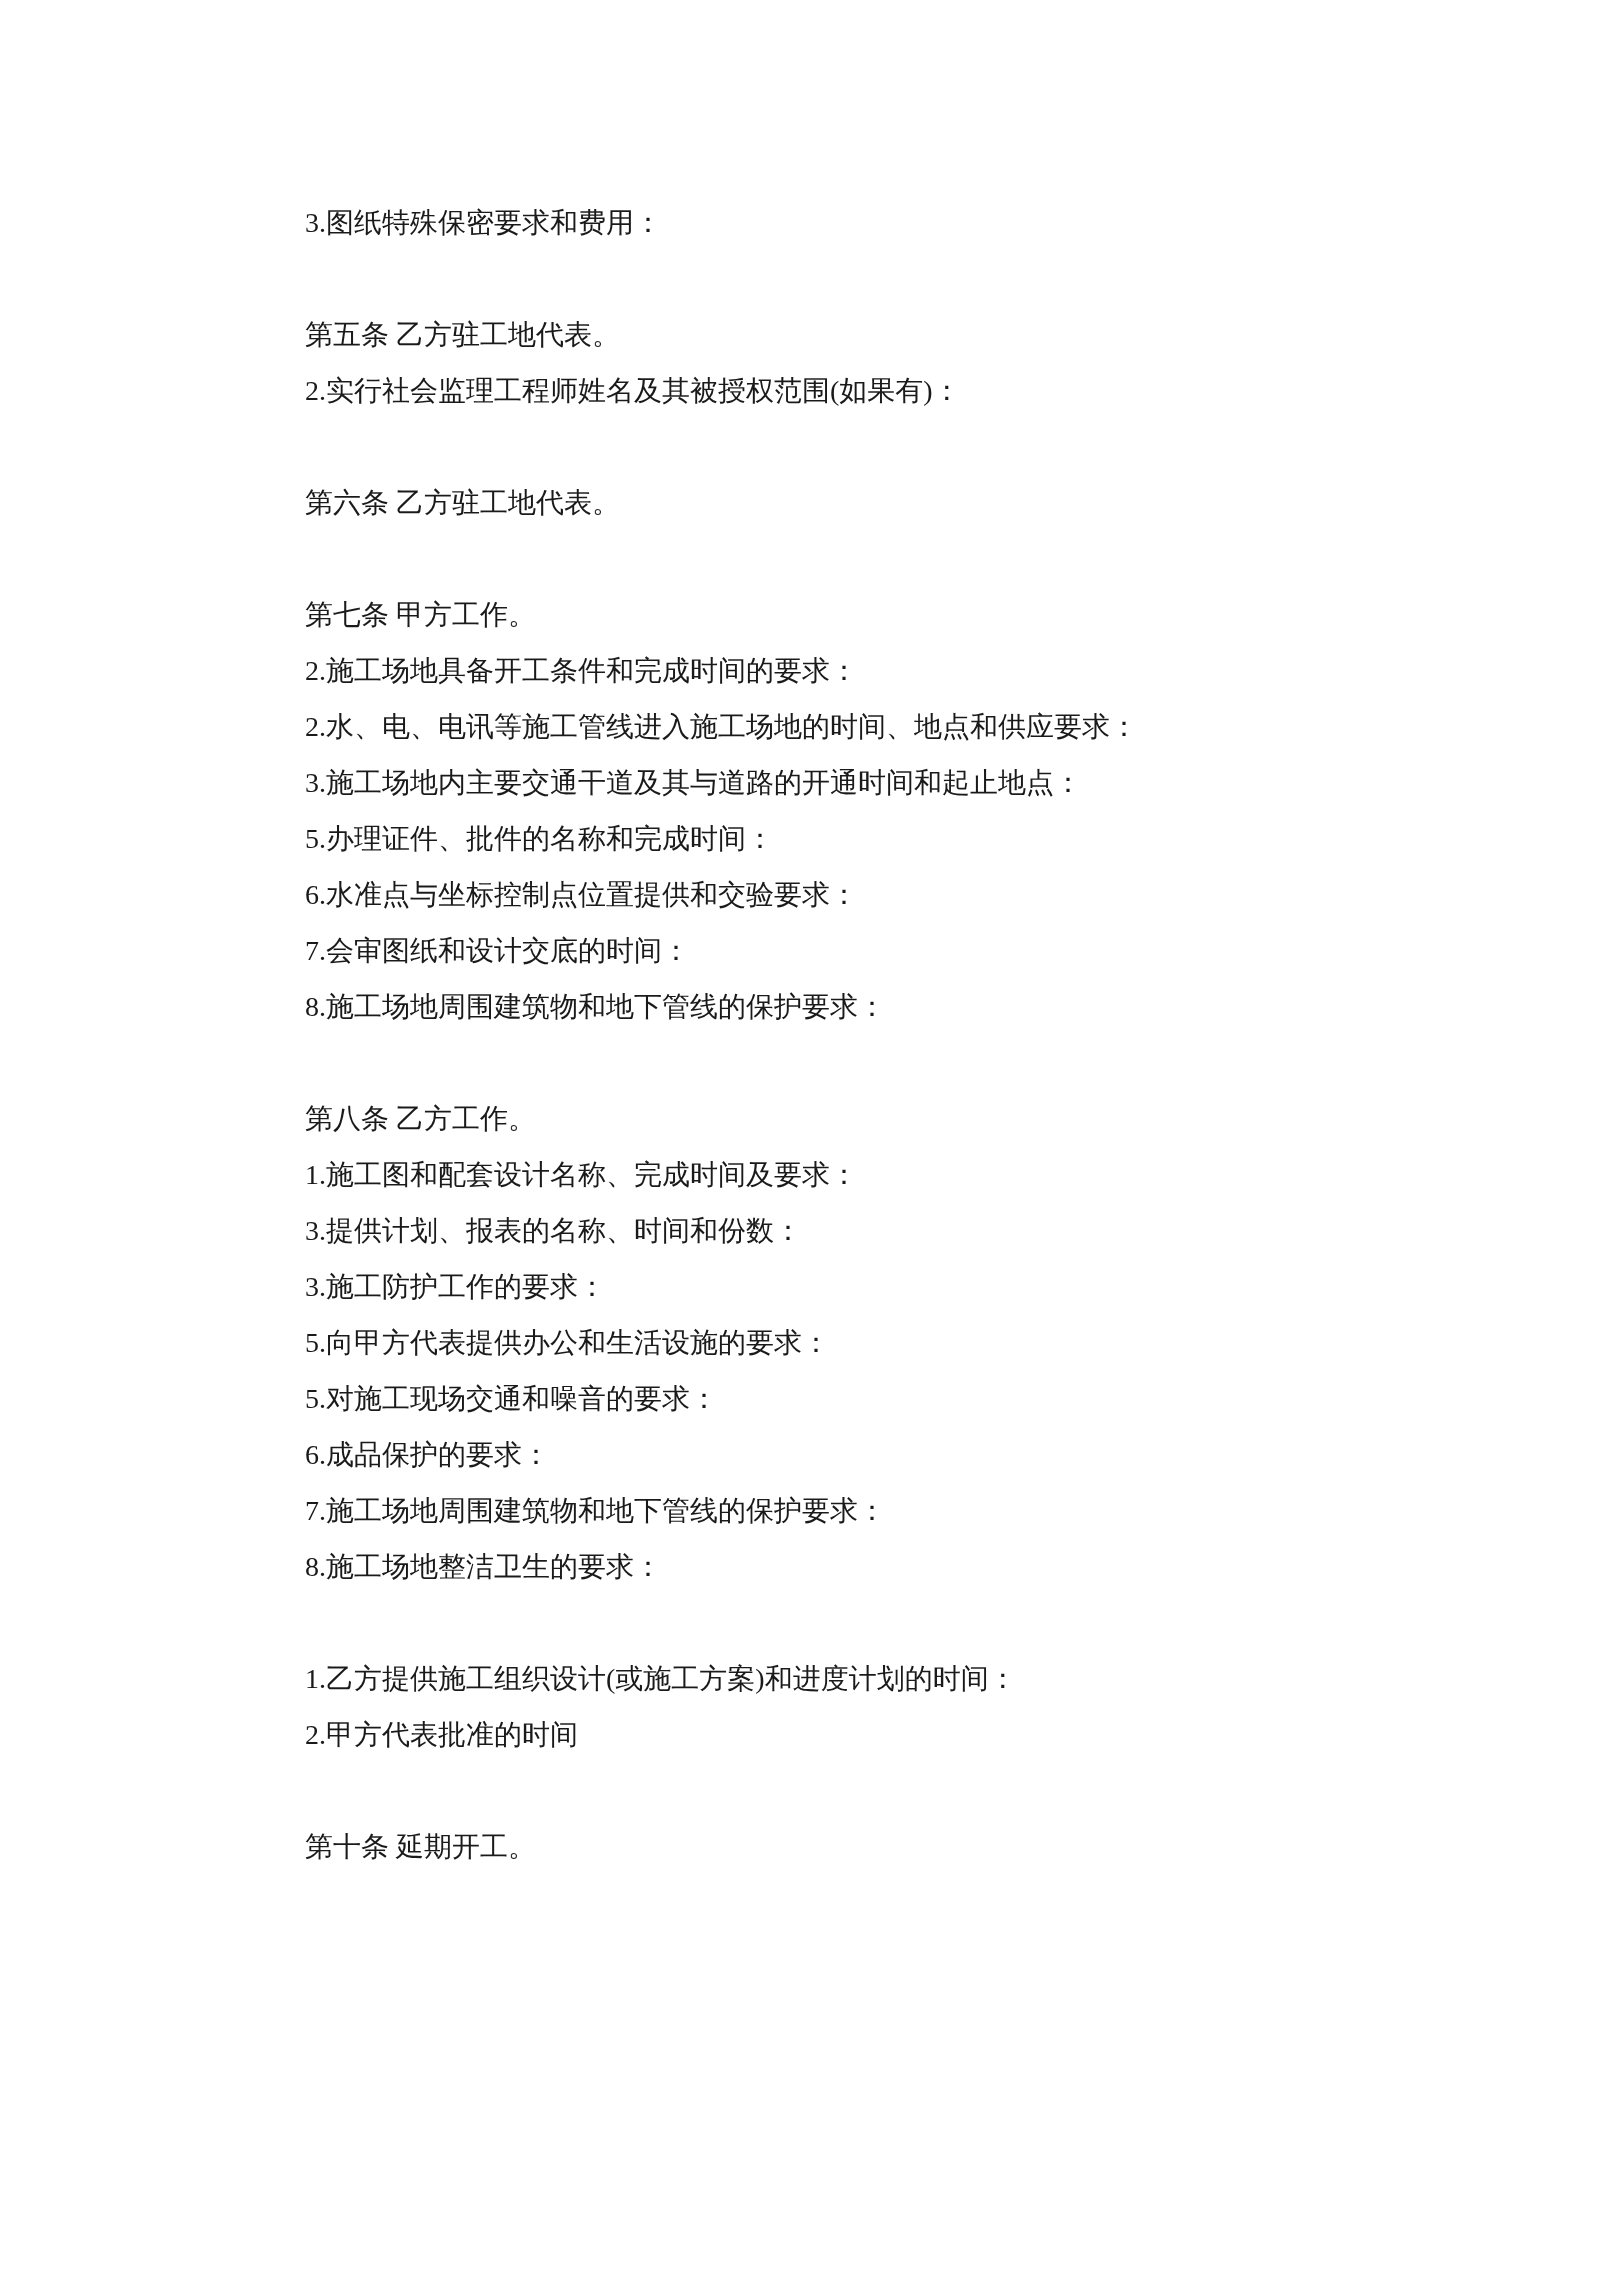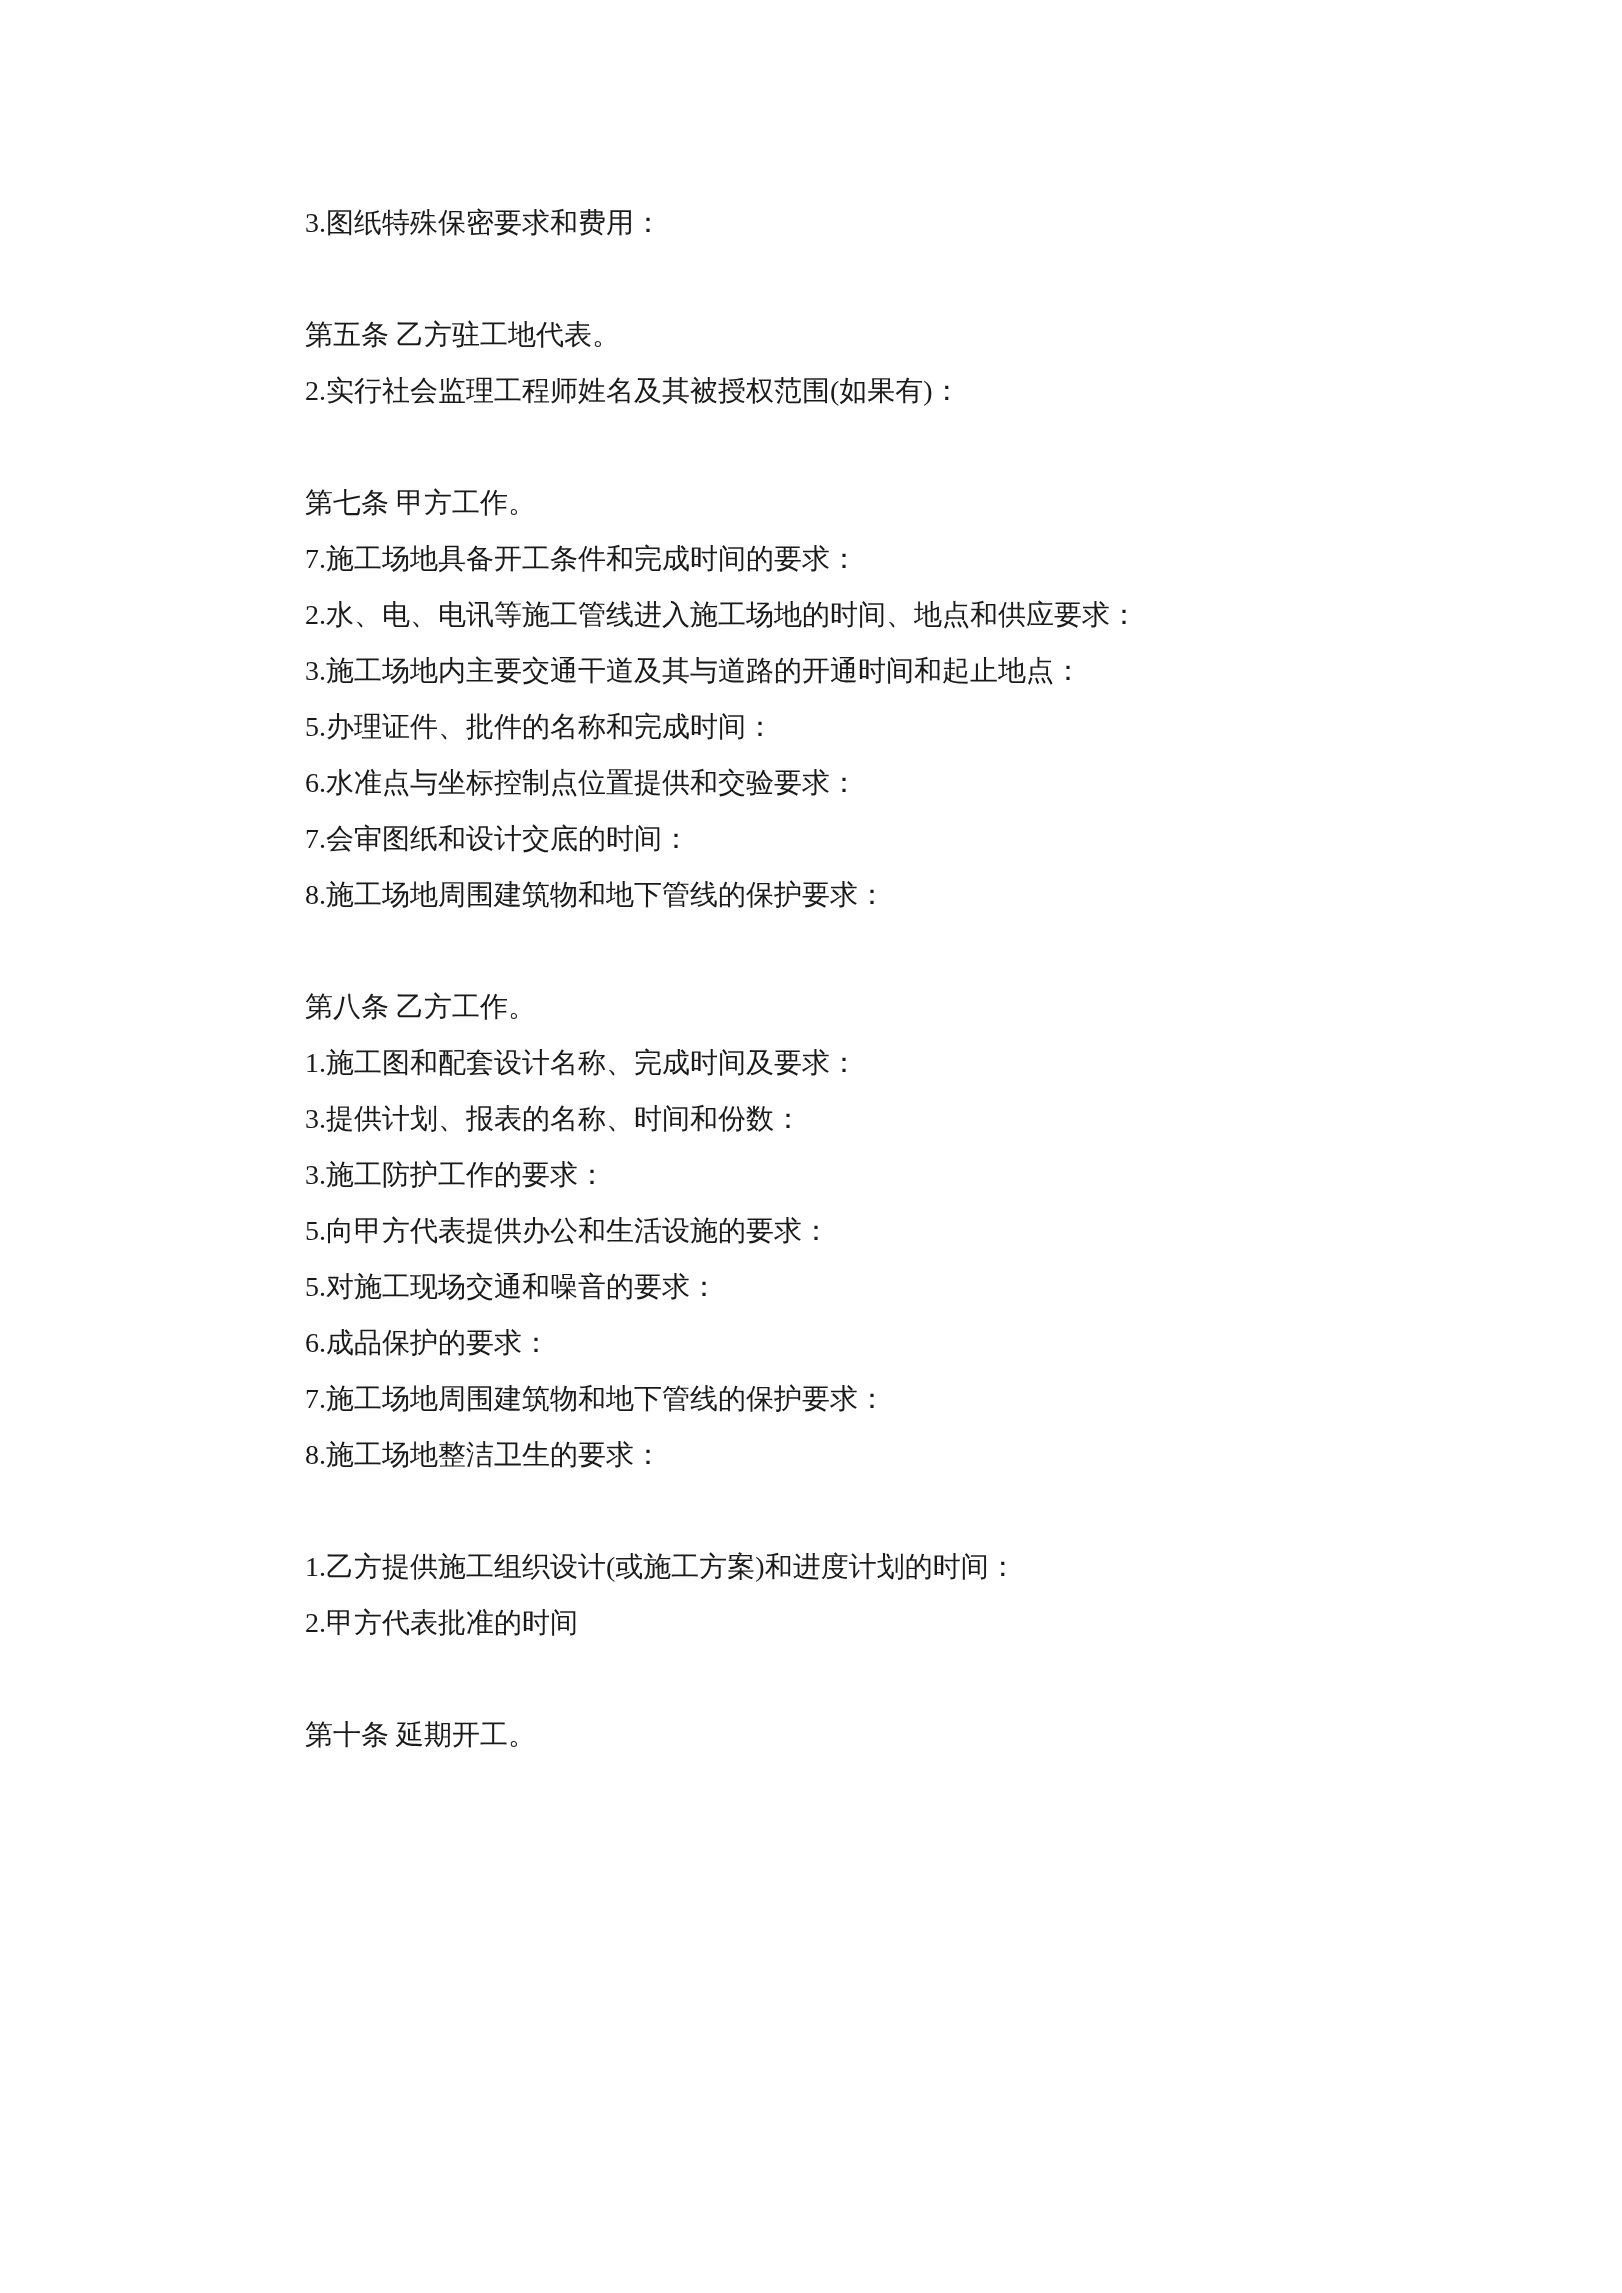--- a/index.html
+++ b/index.html
@@ -39,24 +39,27 @@
 
   <section class="block">
     <p class="line">3.图纸特殊保密要求和费用：</p>
   </section>
 
   <section class="block">
     <p class="line">第五条 乙方驻工地代表。</p>
     <p class="line">2.实行社会监理工程师姓名及其被授权范围(如果有)：</p>
   </section>
 
+  <section class="block">
+    <p class="line">第六条 乙方驻工地代表。</p>
+  </section>
 
   <section class="block">
     <p class="line">第七条 甲方工作。</p>
-    <p class="line">7.施工场地具备开工条件和完成时间的要求：</p>
+    <p class="line">2.施工场地具备开工条件和完成时间的要求：</p>
     <p class="line">2.水、电、电讯等施工管线进入施工场地的时间、地点和供应要求：</p>
     <p class="line">3.施工场地内主要交通干道及其与道路的开通时间和起止地点：</p>
     <p class="line">5.办理证件、批件的名称和完成时间：</p>
     <p class="line">6.水准点与坐标控制点位置提供和交验要求：</p>
     <p class="line">7.会审图纸和设计交底的时间：</p>
     <p class="line">8.施工场地周围建筑物和地下管线的保护要求：</p>
   </section>
 
   <section class="block">
     <p class="line">第八条 乙方工作。</p>

